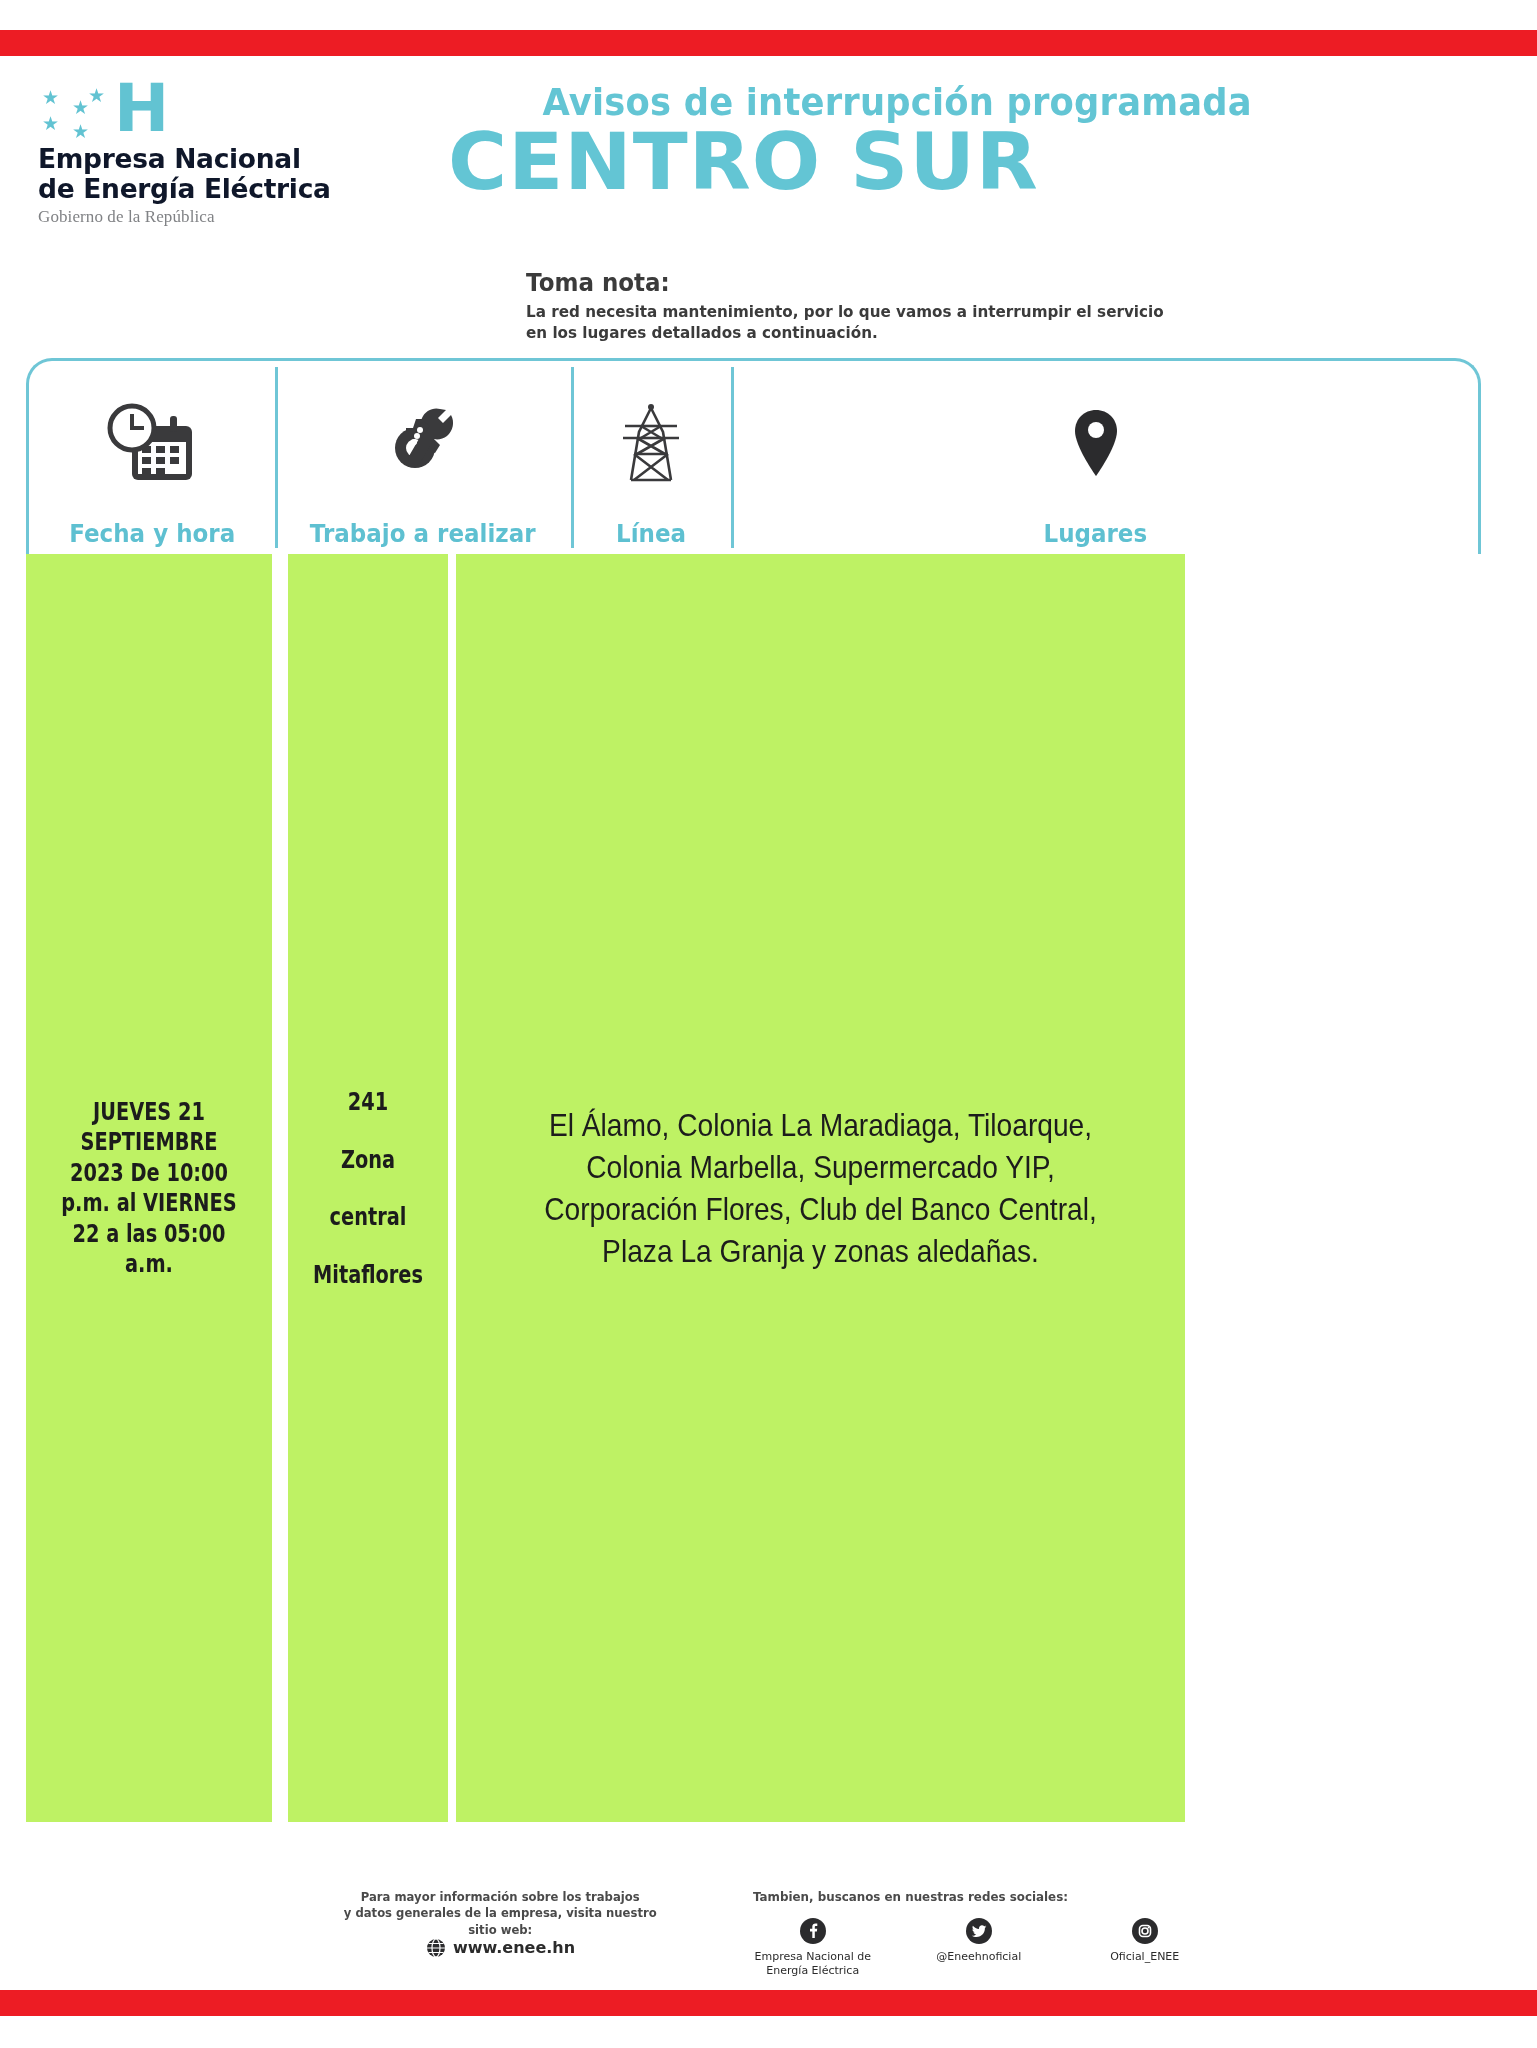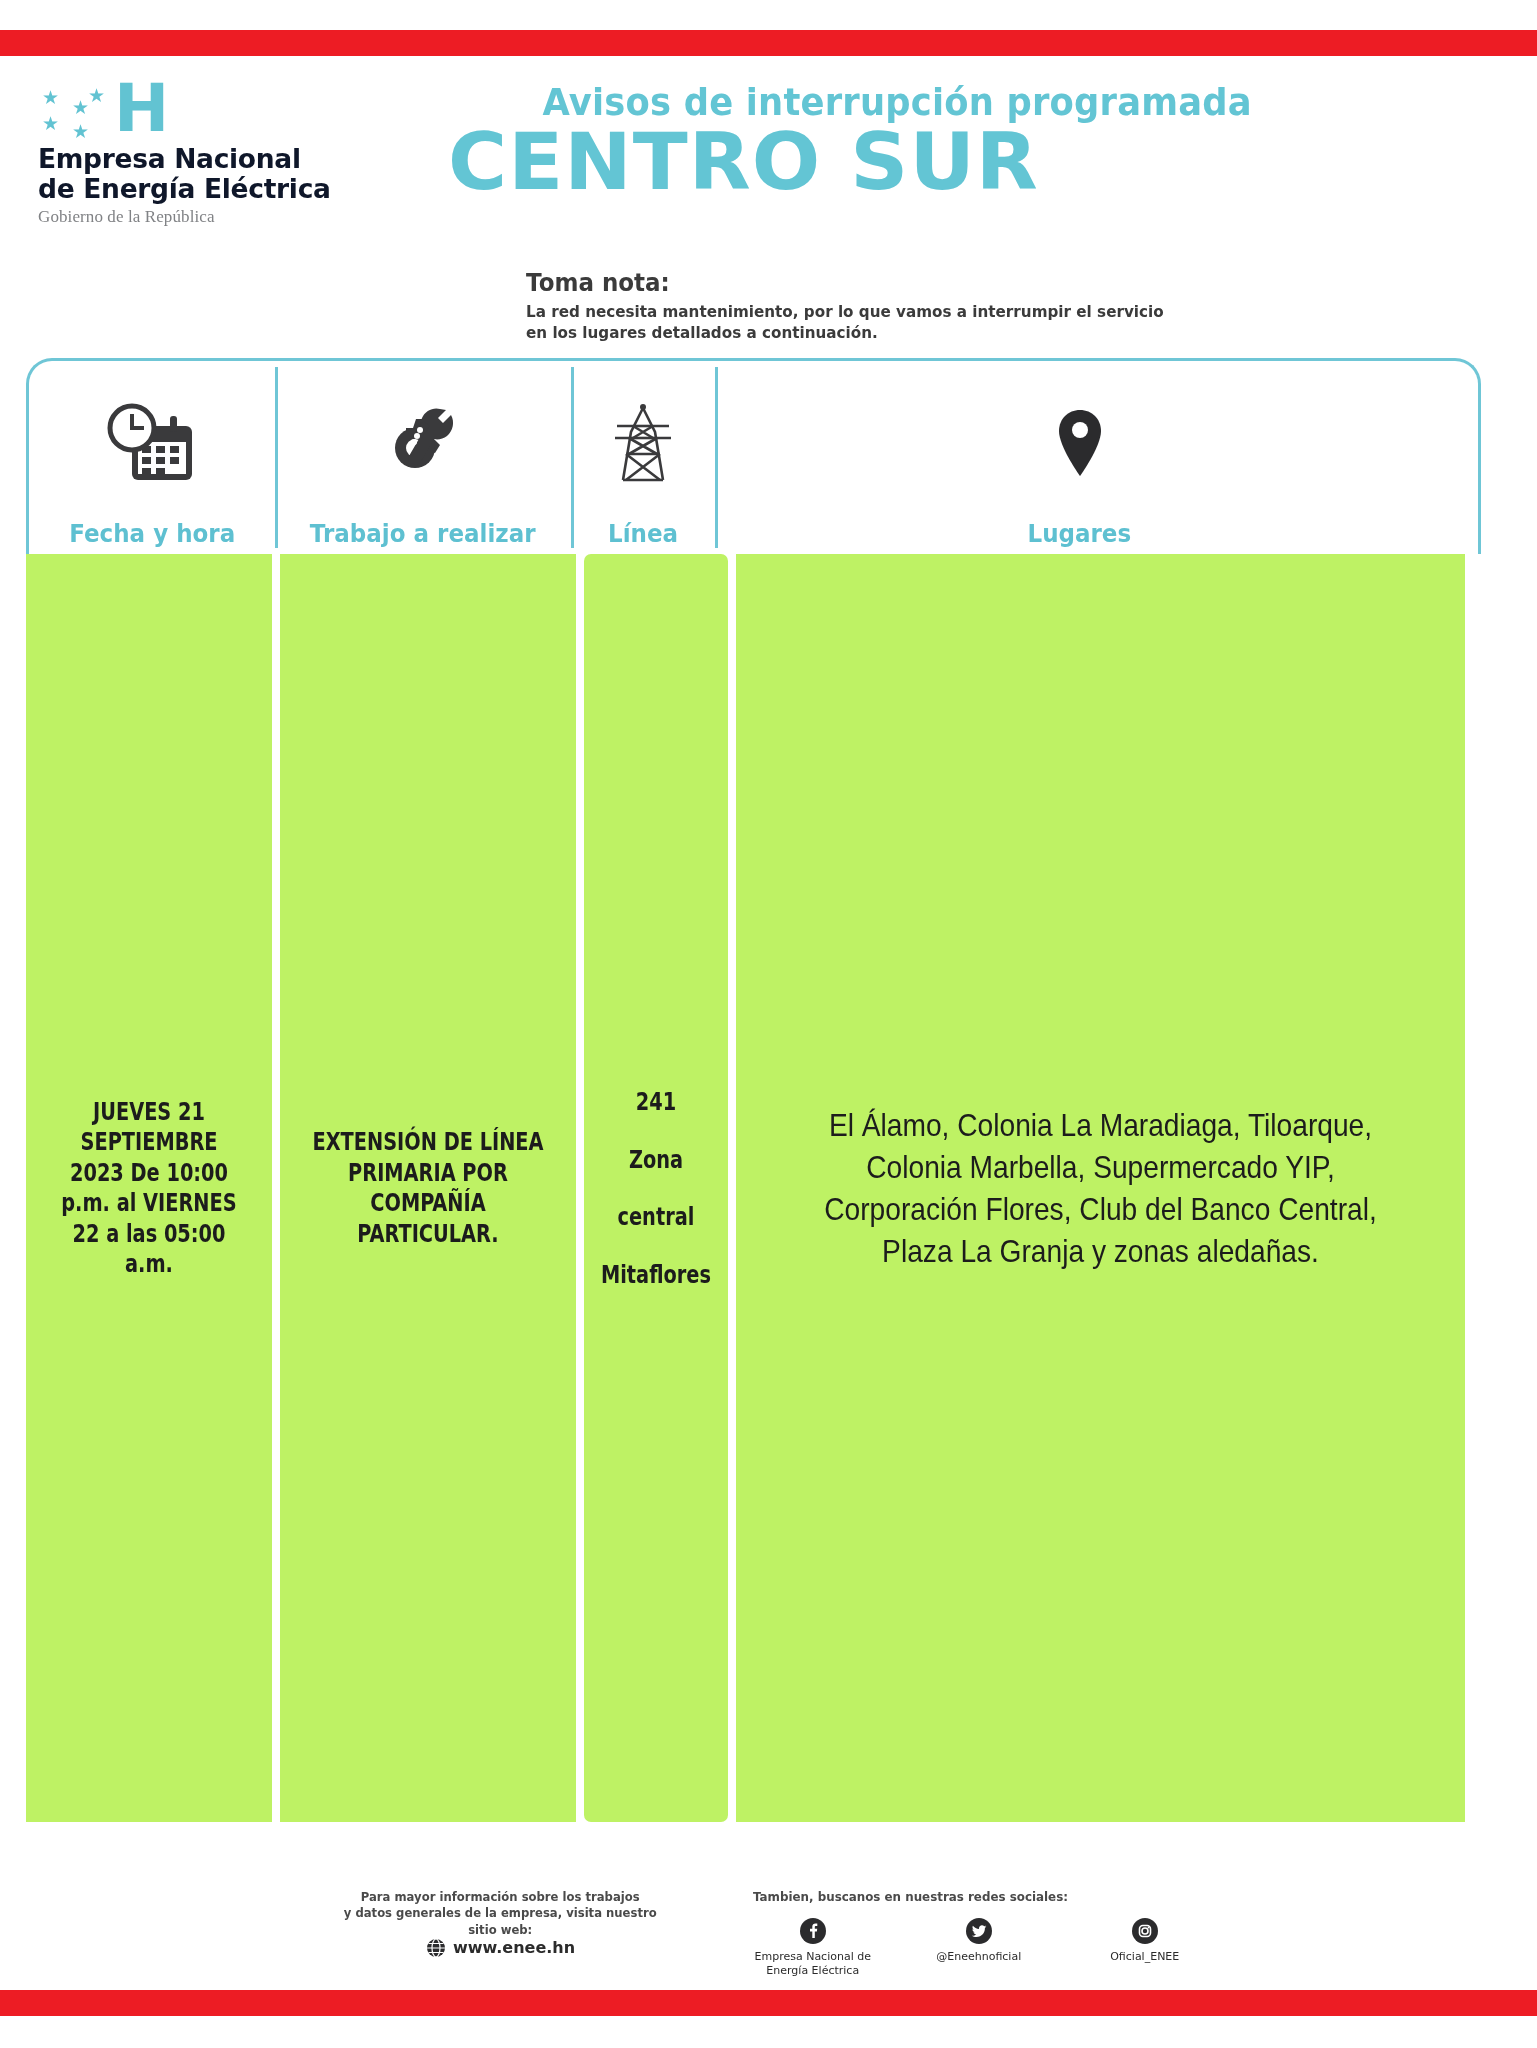--- a/index.html
+++ b/index.html
@@ -208,21 +208,21 @@
     display: flex;
     align-items: center;
     justify-content: center;
     text-align: center;
     padding: 0 10px;
   }
   .gap { width: 8px; background: #ffffff; }
 
   .col-fecha   { width: 246px; }
   .col-trabajo { width: 296px; }
-  .col-linea   { width: 144px; border-radius: 7px; }
+  .col-linea   { width: 160px; }
   .col-lugares { width: 729px; }
 
   .cell-fecha {
     font-family: "DejaVu Sans Condensed", "DejaVu Sans", sans-serif;
     font-weight: bold;
     font-size: 25px;
     line-height: 1.22;
     color: #1C1C1C;
     transform: scaleX(0.86);
   }
@@ -436,23 +436,20 @@
       <div class="th-label">Lugares</div>
     </div>
 
   </div>
 
   <div class="tbody">
     <div class="td col-fecha">
       <div class="cell-fecha">JUEVES 21 SEPTIEMBRE 2023 De 10:00 p.m. al VIERNES 22  a las 05:00 a.m.</div>
     </div>
     <div class="gap"></div>
-    <div class="td col-trabajo">
-      <div class="cell-trabajo">EXTENSIÓN DE LÍNEA PRIMARIA POR COMPAÑÍA PARTICULAR.</div>
-    </div>
     <div class="gap"></div>
     <div class="td col-linea">
       <div class="cell-linea">
         <div>241</div>
         <div>Zona central</div>
         <div>Mitaflores</div>
       </div>
     </div>
     <div class="gap"></div>
     <div class="td col-lugares">

